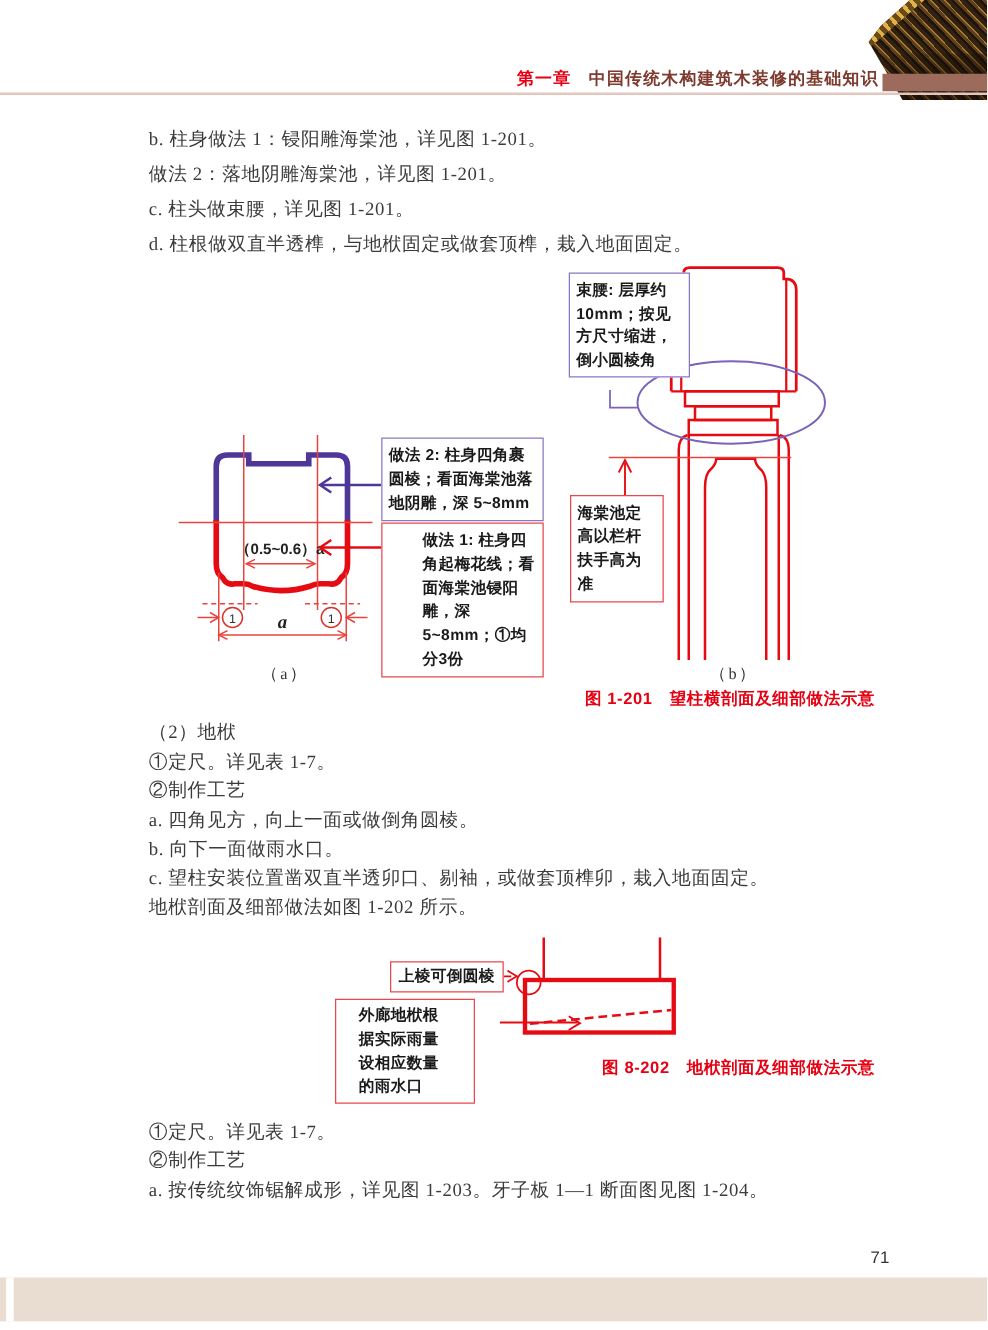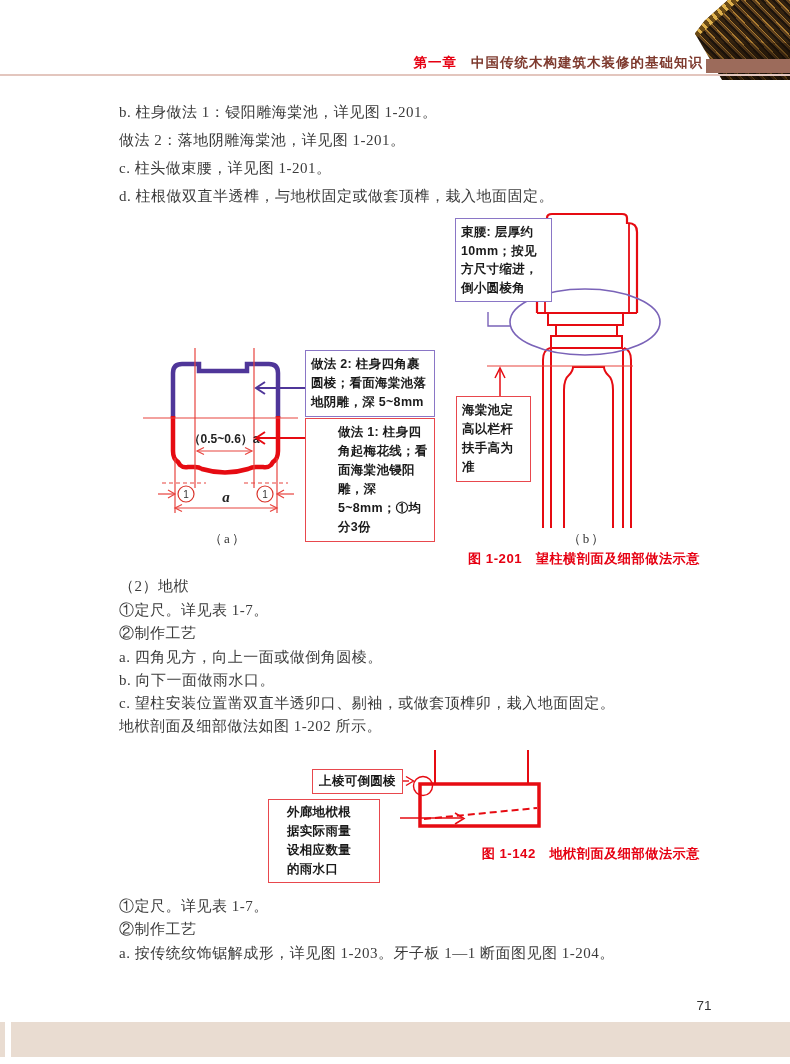--- a/index.html
+++ b/index.html
@@ -194,21 +194,21 @@
         <path d="M164,81 L277,70" stroke="#e60b12" stroke-width="2" stroke-dasharray="7,4"></path>
         <g stroke="#e60b12" stroke-width="1.5">
           <path d="M140,80 H202"></path>
           <polyline points="195,75 204,80.5 195,86"></polyline>
         </g>
       </g>
     </svg>
     <div class="callout co-red" style="left:52px; top:31px; width:91px; text-align:center; padding:2px 4px;">上棱可倒圆棱</div>
     <div class="callout co-red" style="left:8px; top:61px; width:112px; padding:3px 18px;">外廊地栿根据实际雨量设相应数量的雨水口</div>
   </div>
-  <div class="fig-caption" style="top:845px;">图 1-142　地栿剖面及细部做法示意</div>
+  <div class="fig-caption" style="top:845px;">图 8-202　地栿剖面及细部做法示意</div>
 
   <div class="para lh-std" style="top:895px">①定尺。详见表 1-7。</div>
   <div class="para lh-std" style="top:918px">②制作工艺</div>
   <div class="para lh-std" style="top:942px">a. 按传统纹饰锯解成形，详见图 1-203。牙子板 1—1 断面图见图 1-204。</div>
 
   <div class="page-number">71</div>
   <div class="bottom-bar"></div>
   <div class="bottom-bar-notch"></div>
 
 </div>

